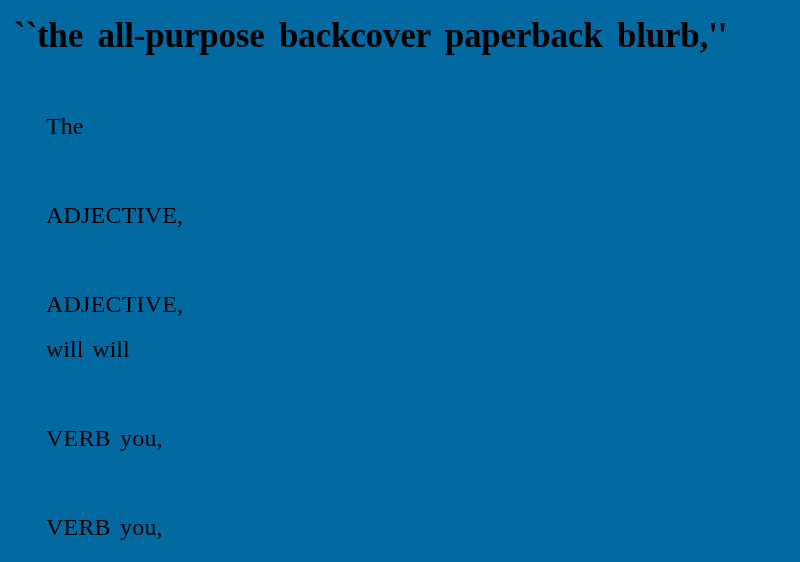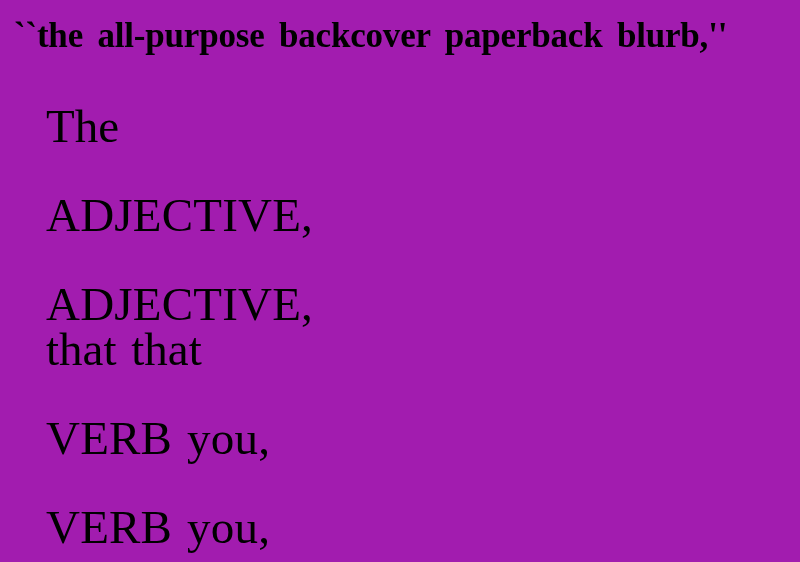--- a/index.html
+++ b/index.html
@@ -14,21 +14,21 @@
     font-family: "Liberation Serif", "DejaVu Serif", serif;
     color: #000000;
     overflow: hidden;
     position: relative;
     -webkit-font-smoothing: antialiased;
   }
 
   .page {
     position: absolute;
     inset: 0;
-    background: #a21caf;
+    background: #0369a1;
   }
 
   
   .headline {
     position: absolute;
     left: 14px;
     top: 14px;
     width: 780px;
     font-size: 35px;
     font-weight: bold;
@@ -41,21 +41,21 @@
 
   
   .blurb {
     position: absolute;
     left: 46px;
     top: 104px;
     width: 700px;
   }
 
   .blurb-line {
-    font-size: 47px;
+    font-size: 24px;
     font-weight: normal;
     line-height: 45px;
     letter-spacing: 0px;
     word-spacing: 3px;
     white-space: nowrap;
     color: #000000;
     height: 45px;
   }
 
   
@@ -68,18 +68,18 @@
 <body>
 
 <div class="page">
 
   <div class="headline">``the all-purpose backcover paperback blurb,''</div>
 
   <div class="blurb">
     <div class="blurb-line">The</div>
     <div class="blurb-line caps">ADJECTIVE,</div>
     <div class="blurb-line caps">ADJECTIVE,</div>
-    <div class="blurb-line">that that</div>
+    <div class="blurb-line">will will</div>
     <div class="blurb-line caps">VERB you,</div>
     <div class="blurb-line caps">VERB you,</div>
   </div>
 
 </div>
 
 </body></html>

